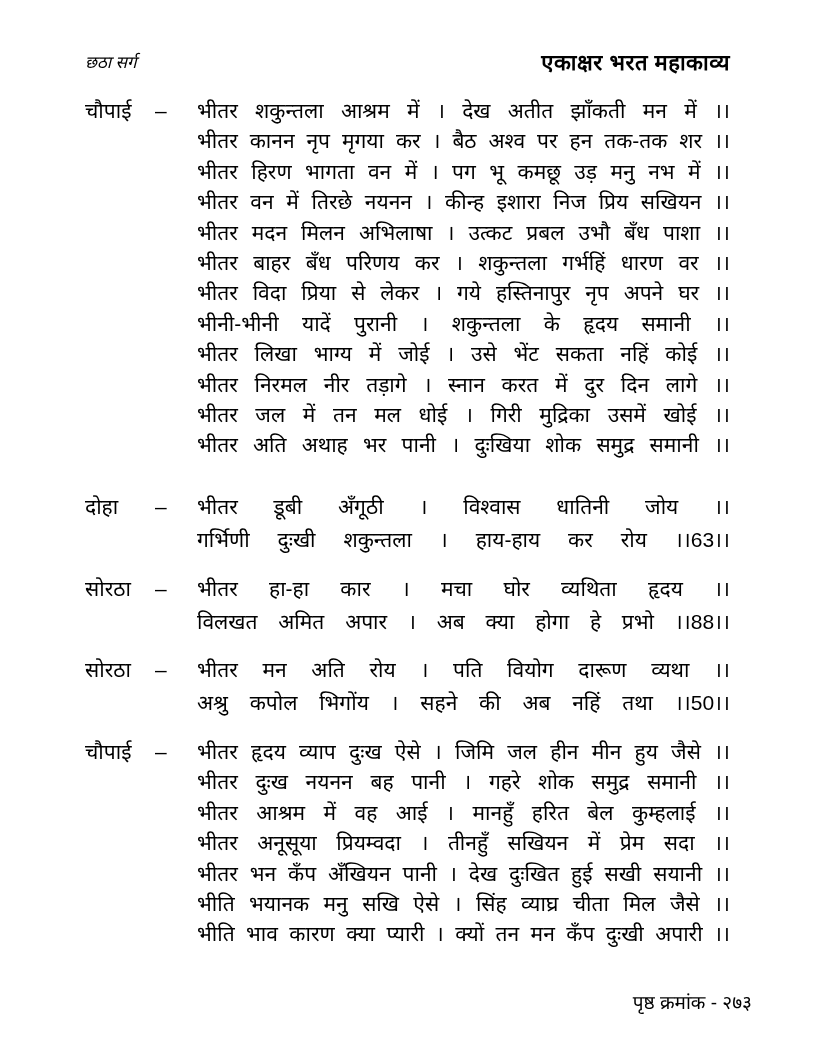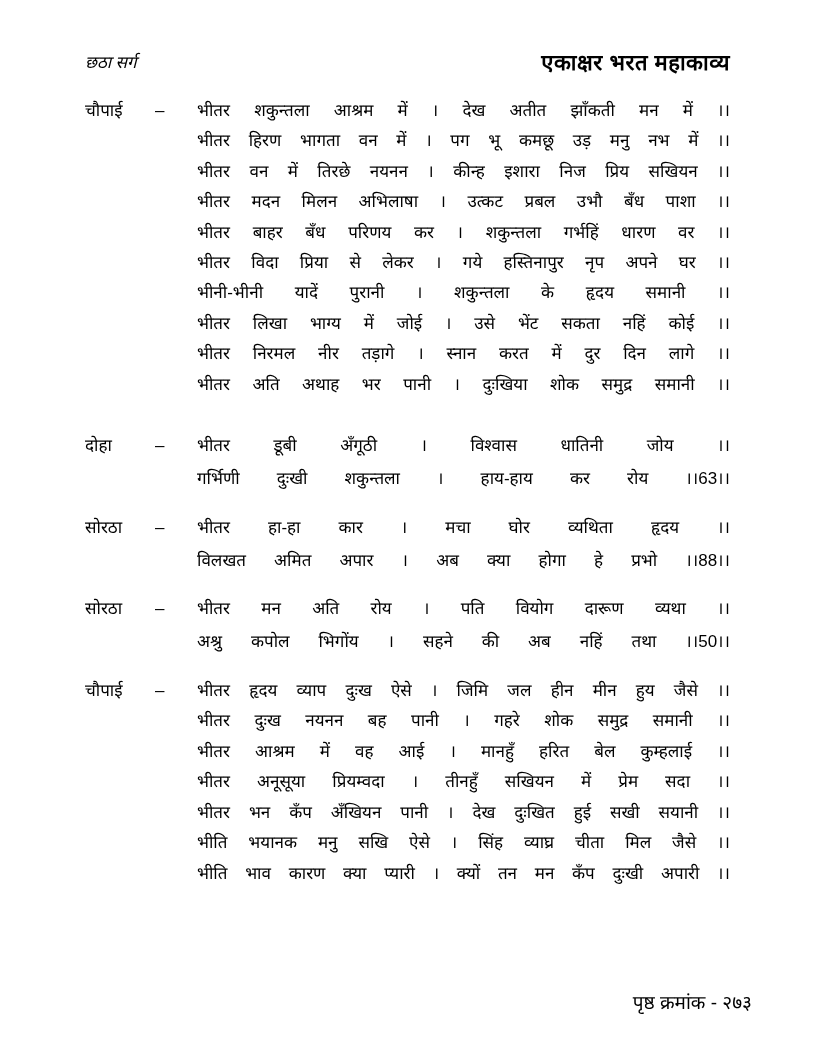--- a/index.html
+++ b/index.html
@@ -34,21 +34,21 @@
     font-size: 17px;
   }
   .book-title {
     font-weight: bold;
     font-size: 22px;
     letter-spacing: 0.5px;
   }
   .section {
     display: flex;
     align-items: flex-start;
-    font-size: 17px;
+    font-size: 21px;
     line-height: 30.4px;
   }
   .section .label {
     flex: none;
     width: 70px;
   }
   .section .dash {
     flex: none;
     width: 42px;
   }
@@ -88,28 +88,30 @@
     <span class="chapter-name">छठा सर्ग</span>
     <span class="book-title">एकाक्षर भरत महाकाव्य</span>
   </div>
 
   <div id="sections">
   <div class="section">
     <div class="label">चौपाई</div>
     <div class="dash">–</div>
     <div class="lines">
           <div class="vline">भीतर शकुन्तला आश्रम में । देख अतीत झाँकती मन में ।।</div>
+          <div class="vline">भीतर कानन नृप मृगया कर । बैठ अश्व पर हन तक-तक शर ।।</div>
           <div class="vline">भीतर हिरण भागता वन में । पग भू कमछू उड़ मनु नभ में ।।</div>
           <div class="vline">भीतर वन में तिरछे नयनन । कीन्ह इशारा निज प्रिय सखियन ।।</div>
           <div class="vline">भीतर मदन मिलन अभिलाषा । उत्कट प्रबल उभौ बँध पाशा ।।</div>
           <div class="vline">भीतर बाहर बँध परिणय कर । शकुन्तला गर्भहिं धारण वर ।।</div>
           <div class="vline">भीतर विदा प्रिया से लेकर । गये हस्तिनापुर नृप अपने घर ।।</div>
           <div class="vline">भीनी-भीनी यादें पुरानी । शकुन्तला के हृदय समानी ।।</div>
           <div class="vline">भीतर लिखा भाग्य में जोई । उसे भेंट सकता नहिं कोई ।।</div>
           <div class="vline">भीतर निरमल नीर तड़ागे । स्नान करत में दुर दिन लागे ।।</div>
+          <div class="vline">भीतर जल में तन मल धोई । गिरी मुद्रिका उसमें खोई ।।</div>
           <div class="vline">भीतर अति अथाह भर पानी । दुःखिया शोक समुद्र समानी ।।</div>
         </div>
   </div>
 
   <div class="section">
     <div class="label">दोहा</div>
     <div class="dash">–</div>
     <div class="lines">
           <div class="vline">भीतर डूबी अँगूठी । विश्वास धातिनी जोय ।।</div>
           <div class="vline">गर्भिणी दुःखी शकुन्तला । हाय-हाय कर रोय ।।63।।</div>

